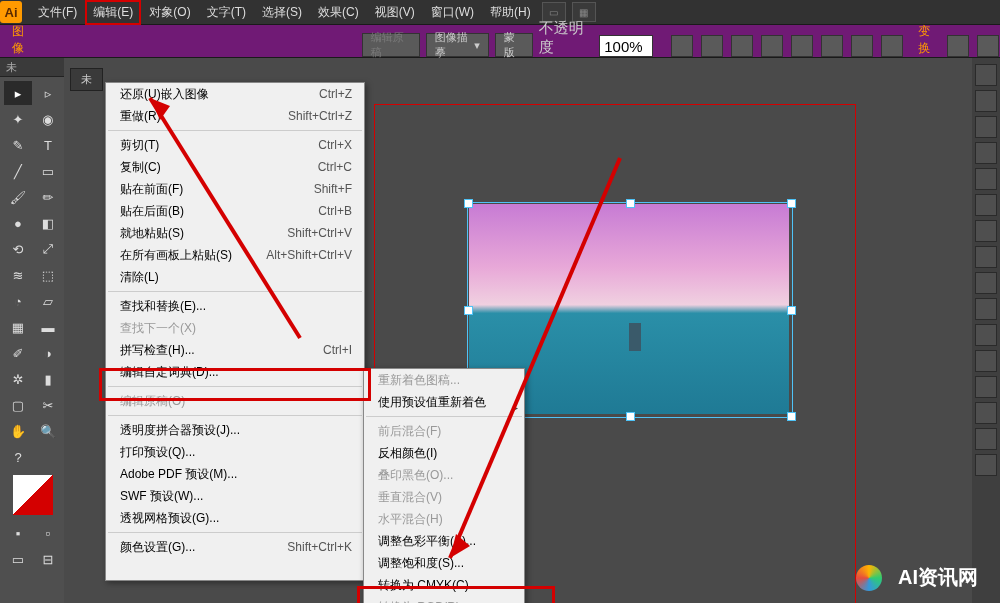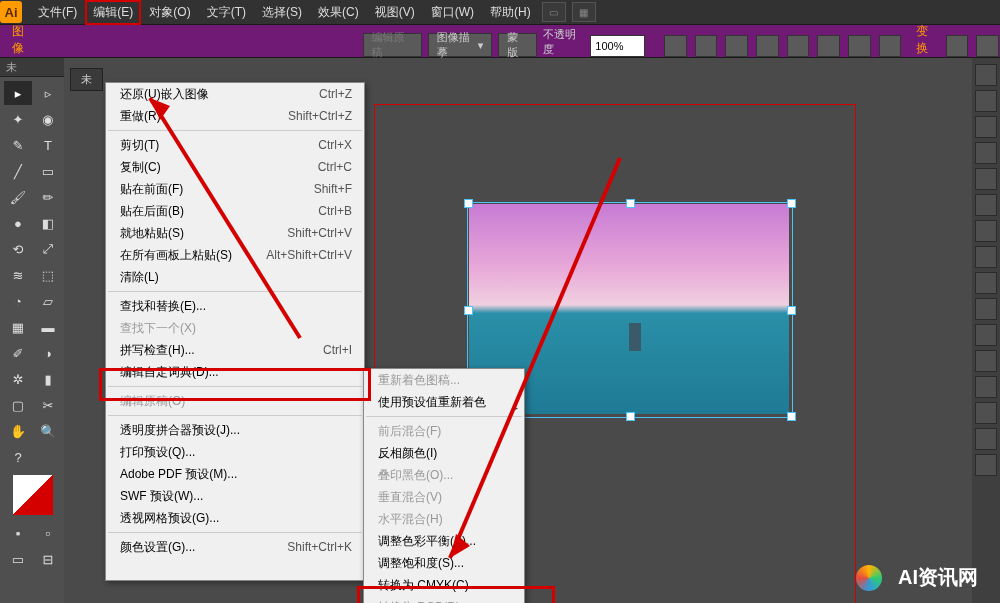--- a/index.html
+++ b/index.html
@@ -6,21 +6,21 @@
 .menubar{height:24px;background:#323232;display:flex;align-items:center;border-bottom:1px solid #1a1a1a}
 .app-icon{width:22px;height:22px;background:#ff9a00;color:#5a2a00;font-weight:bold;display:flex;align-items:center;justify-content:center;border-radius:3px;margin-right:8px;font-size:13px}
 .menu-item{padding:4px 8px;cursor:default;color:#ddd}
 .menu-item.hl{border:2px solid #d40000;padding:2px 6px}
 .mb-sep{flex:1}
 .mb-ico{width:22px;height:18px;border:1px solid #555;margin:0 3px;background:#3a3a3a;display:flex;align-items:center;justify-content:center;font-size:10px;color:#888}
 .controlbar{height:32px;background:#701a75;display:flex;align-items:flex-end;padding-left:6px;border-bottom:1px solid #1a1a1a;gap:6px}
 .cb-lbl{color:#ff9a00;font-size:12px;padding:0 6px}
 .cb-btn{height:22px;padding:0 8px;background:#5a5a5a;border:1px solid #333;display:flex;align-items:center;color:#ccc;font-size:11px}
 .cb-btn.dis{color:#7a7a7a}
-.cb-input{height:20px;width:48px;background:#fff;color:#000;font-size:11px;display:flex;align-items:center;padding:0 4px;border:1px solid #333}
+.cb-input{height:20px;width:48px;background:#fff;color:#000;font-size:15px;display:flex;align-items:center;padding:0 4px;border:1px solid #333}
 .cb-ico{width:22px;height:20px;border:1px solid #333;background:#5a5a5a;margin:0 1px}
 .cb-accent{color:#ff9a00}
 .main{position:relative;height:547px}
 .left-tools{position:absolute;left:0;top:0;width:64px;height:100%;background:#4f4f4f;border-right:1px solid #1a1a1a}
 .tool-tab{height:18px;background:#3a3a3a;color:#aaa;font-size:11px;display:flex;align-items:center;padding-left:6px;border-bottom:1px solid #222}
 .tool-grid{display:grid;grid-template-columns:28px 28px;gap:2px;padding:4px}
 .tool{width:28px;height:24px;background:#4f4f4f;display:flex;align-items:center;justify-content:center;color:#ddd;font-size:13px}
 .tool.sel{background:#2a2a2a;color:#fff}
 .tool.swatch{width:40px;height:40px;background:linear-gradient(135deg,#fff 0 50%,#d40000 50% 100%);grid-column:1/3;margin:4px auto}
 .right-tools{position:absolute;right:0;top:0;width:28px;height:100%;background:#3f3f3f;border-left:1px solid #1a1a1a;display:flex;flex-direction:column;gap:4px;padding-top:6px;align-items:center}
@@ -71,21 +71,21 @@
   <div class="mb-ico">▦</div>
   <div class="mb-sep"></div>
 </div>
 
 <div class="controlbar">
   <span class="cb-lbl">图像</span>
   <div style="flex:0 0 310px"></div>
   <div class="cb-btn dis">编辑原稿</div>
   <div class="cb-btn"><span>图像描摹</span> ▾</div>
   <div class="cb-btn">蒙版</div>
-  <span style="color:#ccc;font-size:11px">不透明度</span>
+  <span style="color:#ccc;font-size:15px">不透明度</span>
   <div class="cb-input">100%</div>
   <div style="width:6px"></div>
   <div class="cb-ico"></div>
   <div class="cb-ico"></div>
   <div class="cb-ico"></div>
   <div class="cb-ico"></div>
   <div class="cb-ico"></div>
   <div class="cb-ico"></div>
   <div class="cb-ico"></div>
   <div class="cb-ico"></div>

